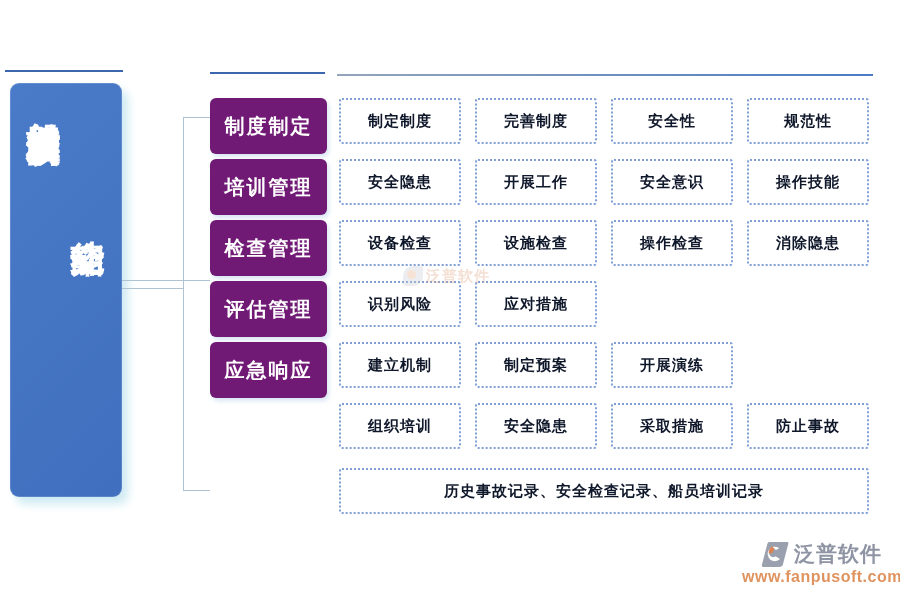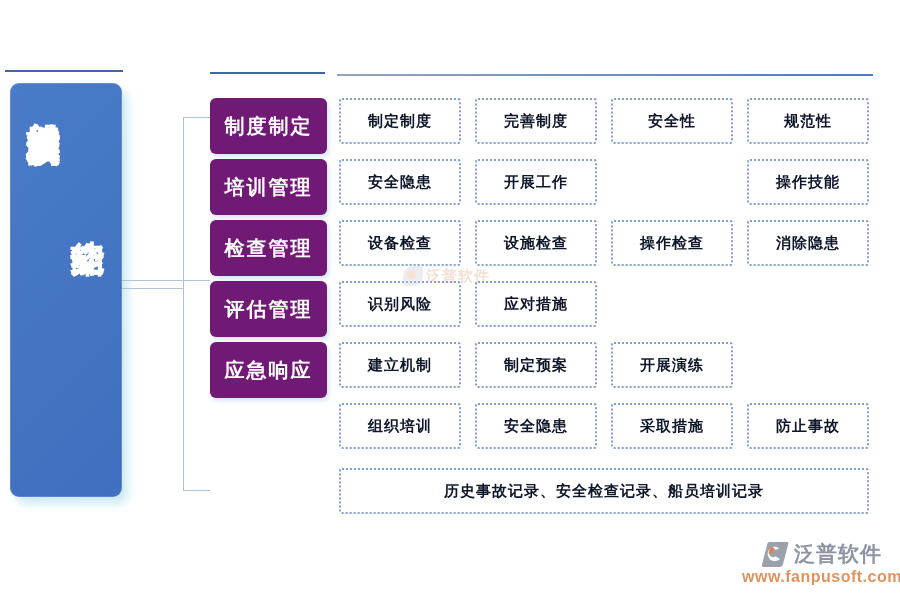--- a/index.html
+++ b/index.html
@@ -84,20 +84,21 @@
   <div class="cat r3">评估管理</div>
   <div class="cat r4">应急响应</div>
 
   <div class="detail r0 c0">制定制度</div>
   <div class="detail r0 c1">完善制度</div>
   <div class="detail r0 c2">安全性</div>
   <div class="detail r0 c3">规范性</div>
 
   <div class="detail r1 c0">安全隐患</div>
   <div class="detail r1 c1">开展工作</div>
+  <div class="detail r1 c2">安全意识</div>
   <div class="detail r1 c3">操作技能</div>
 
   <div class="detail r2 c0">设备检查</div>
   <div class="detail r2 c1">设施检查</div>
   <div class="detail r2 c2">操作检查</div>
   <div class="detail r2 c3">消除隐患</div>
 
   <div class="detail r3 c0">识别风险</div>
   <div class="detail r3 c1">应对措施</div>
 

